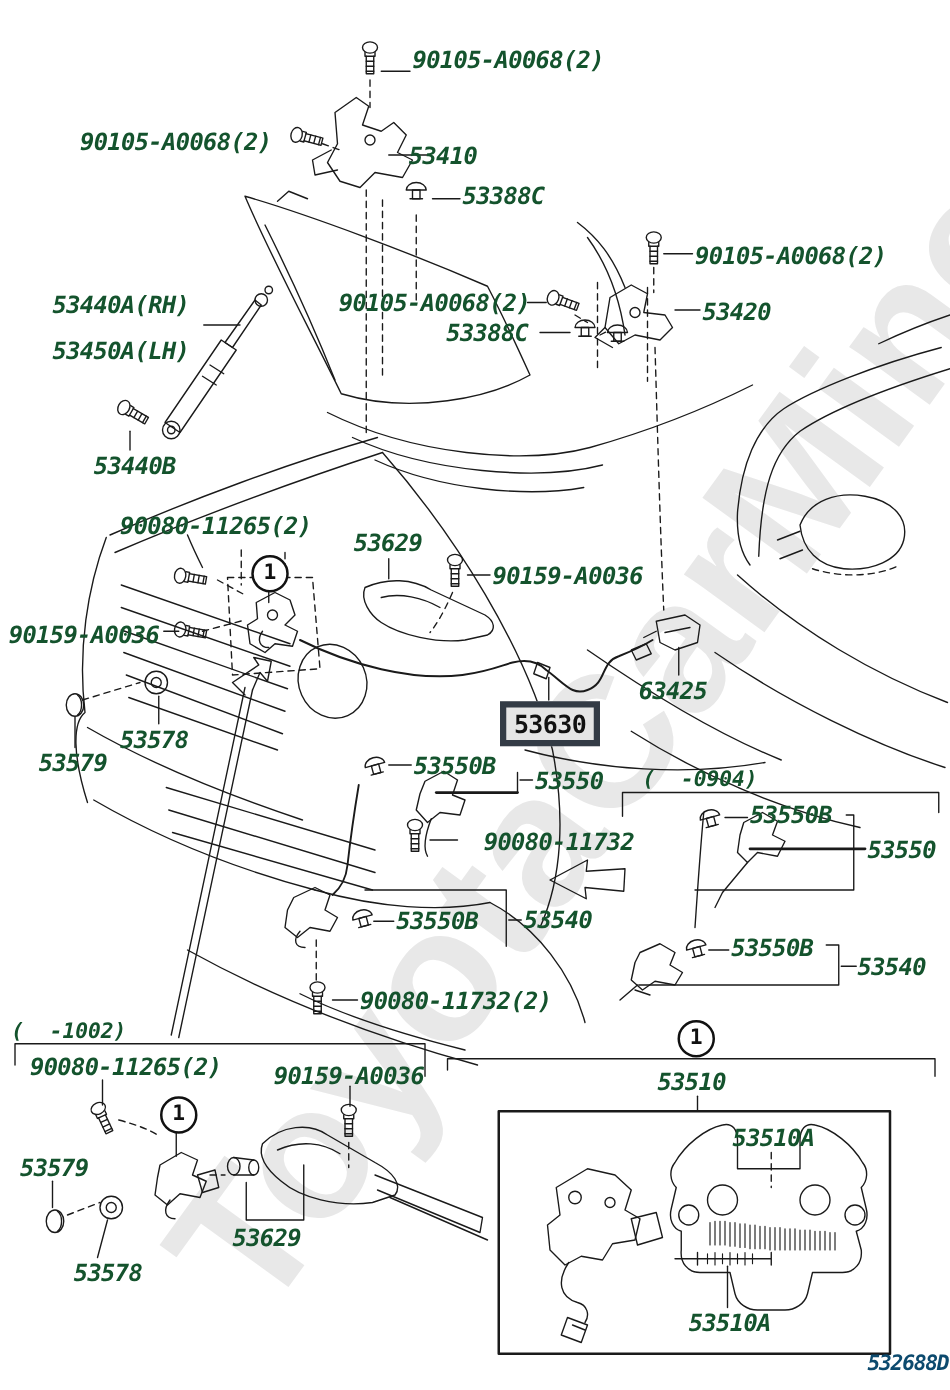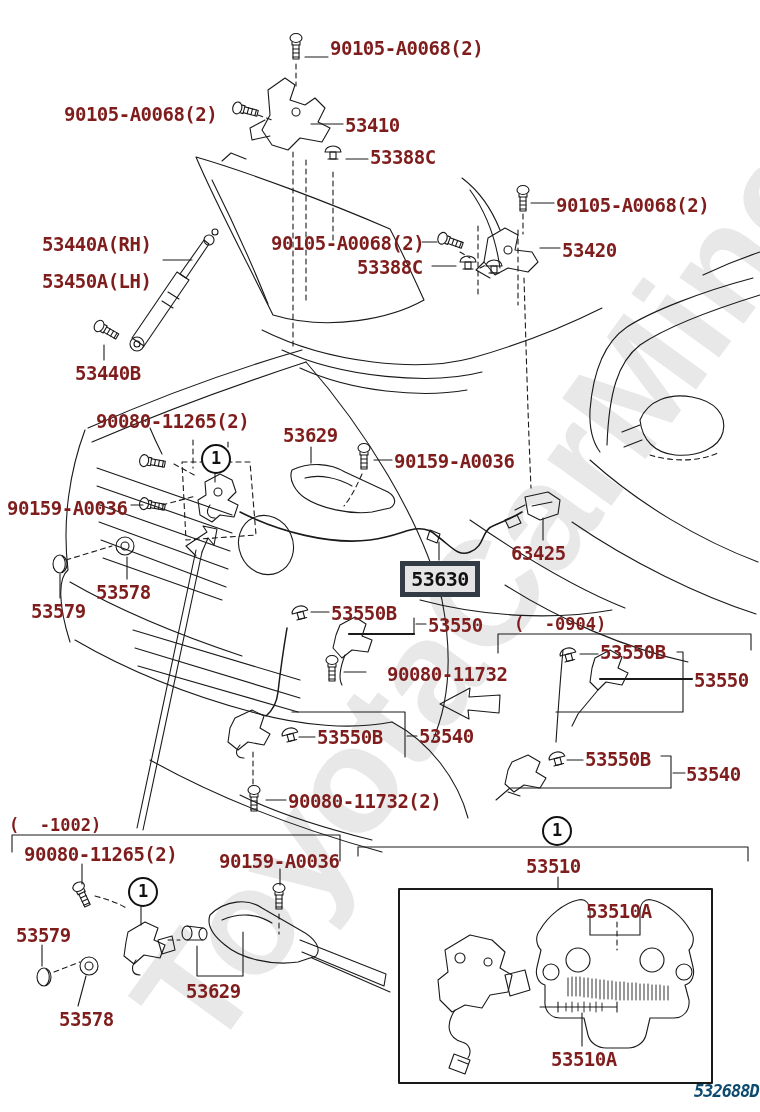--- a/index.html
+++ b/index.html
@@ -4,21 +4,21 @@
 <style>
   html,body{margin:0;padding:0;background:#fff;}
   #stage{position:relative;width:760px;height:1112px;background:#ffffff;overflow:hidden;
          font-family:"DejaVu Sans Mono","Liberation Mono",monospace;}
   #watermark{position:absolute;left:-160px;top:430px;width:1400px;text-align:center;
              font-family:"Liberation Sans",sans-serif;font-weight:bold;font-size:150px;
              color:#e8e8e8;transform:rotate(-54deg);transform-origin:50% 50%;
              white-space:nowrap;z-index:0;user-select:none;}
   svg#art{position:absolute;left:0;top:0;z-index:1;}
   .plabel{position:absolute;z-index:2;font-weight:bold;font-size:19px;line-height:20px;
-          letter-spacing:-0.5px;color:#7f1d1d;white-space:pre;}
+          letter-spacing:-0.5px;color:#14532d;white-space:pre;font-style:italic;}
   .cap{font-size:17px;letter-spacing:0;}
   .callout{position:absolute;z-index:2;width:26px;height:26px;border:2px solid #111;
            border-radius:50%;background:#fff;text-align:center;line-height:24px;
            font-weight:bold;font-size:17px;color:#111;}
   #hl-box{position:absolute;z-index:3;left:400px;top:561px;width:70px;height:26px;
           background:#e5e5e5;border:5px solid #3b82f6;text-align:center;line-height:26px;
           font-weight:bold;font-size:20px;letter-spacing:-0.5px;color:#111;}
   #dwgcode{position:absolute;z-index:2;left:694px;top:1081px;font-size:17px;font-weight:bold;
            font-style:italic;color:#0c4a6e;letter-spacing:-1px;}
 </style>
@@ -295,21 +295,21 @@
       <path d="M358,847 H748 M358,847 V856 M748,847 V861"></path>
     </g>
   </svg>
 
   <div class="callout" style="left:201px;top:444px;">1</div>
   <div class="callout" style="left:128px;top:877px;">1</div>
   <div class="callout" style="left:542px;top:816px;">1</div>
 
   <div class="plabel" style="left:330px;top:38px;">90105-A0068(2)</div>
   <div class="plabel" style="left:64px;top:104px;">90105-A0068(2)</div>
-  <div class="plabel" style="left:345px;top:115px;">53410</div>
+  <div class="plabel" style="left:327px;top:115px;">53410</div>
   <div class="plabel" style="left:370px;top:147px;">53388C</div>
   <div class="plabel" style="left:556px;top:195px;">90105-A0068(2)</div>
   <div class="plabel" style="left:271px;top:233px;">90105-A0068(2)</div>
   <div class="plabel" style="left:357px;top:257px;">53388C</div>
   <div class="plabel" style="left:562px;top:240px;">53420</div>
   <div class="plabel" style="left:42px;top:234px;">53440A(RH)</div>
   <div class="plabel" style="left:42px;top:258px;margin-top:13px;">53450A(LH)</div>
   <div class="plabel" style="left:75px;top:363px;">53440B</div>
   <div class="plabel" style="left:96px;top:411px;">90080-11265(2)</div>
   <div class="plabel" style="left:283px;top:425px;">53629</div>

